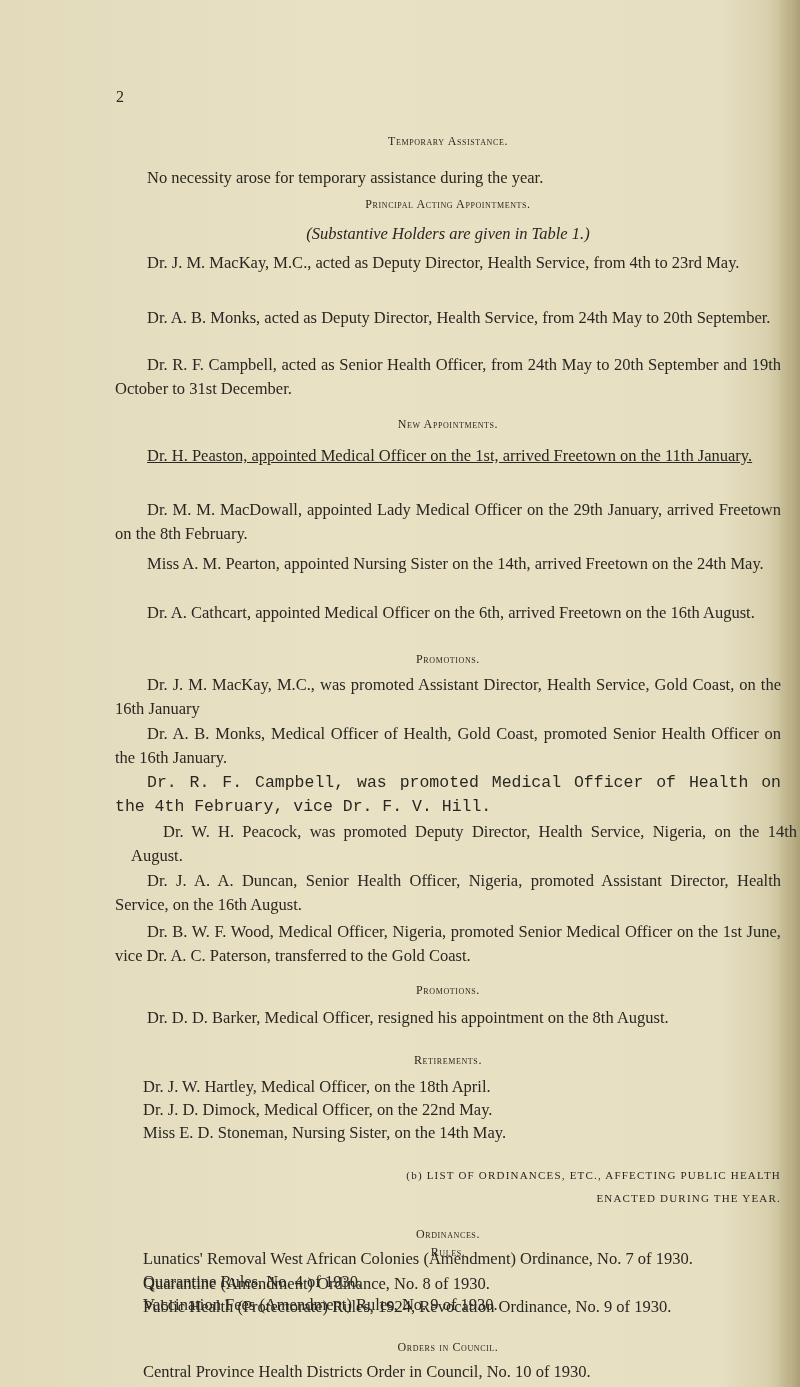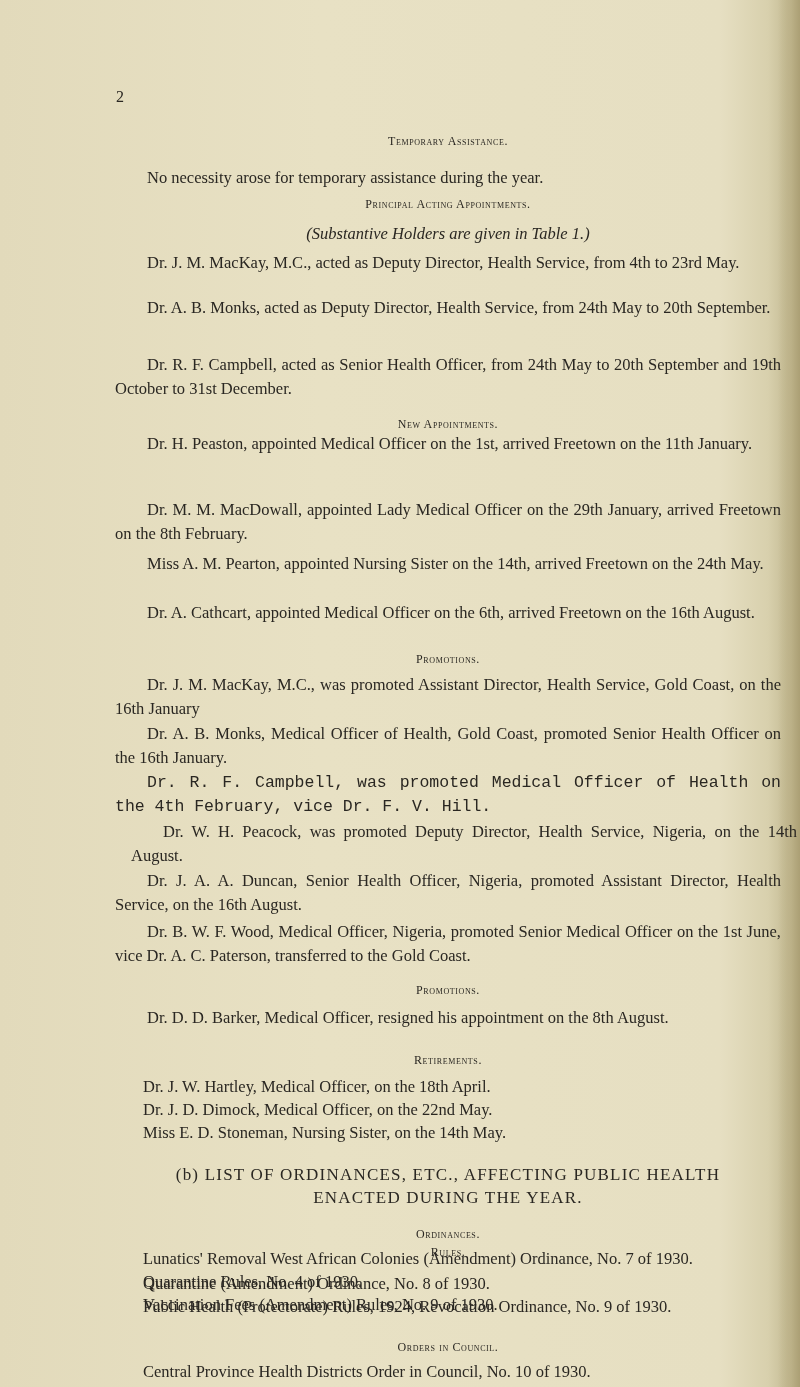--- a/index.html
+++ b/index.html
@@ -29,43 +29,43 @@
     }
     .sc {
       text-align: center; font-variant: small-caps; letter-spacing: 0.6px;
       font-size: 12px;
     }
     p { margin: 0; text-align: justify; }
     .indent { text-indent: 32px; }
     .listline { padding-left: 28px; text-align: left; white-space: nowrap; }
     .italic { font-style: italic; }
     .abs { position: absolute; left: 0; width: 100%; }
-    .big-h { text-align: center; letter-spacing: 1.2px; font-size: 17px; line-height: 24px; }
+    .big-h { text-align: right; letter-spacing: 1.2px; font-size: 11px; line-height: 24px; }
   </style>
 </head>
 <body>
 
 <div class="page">
   <div class="spine"></div>
 
   <div class="page-number">2</div>
 
   <div class="content">
 
     <div class="abs sc" style="top:9px;">Temporary Assistance.</div>
     <p class="abs indent" style="top:34px;margin-top:12px;">No necessity arose for temporary assistance during the year.</p>
 
     <div class="abs sc" style="top:72px;">Principal Acting Appointments.</div>
     <div class="abs italic" style="top:102px; text-align:center;">(Substantive Holders are given in Table 1.)</div>
     <p class="abs indent" style="top:131px;">Dr. J. M. MacKay, M.C., acted as Deputy Director, Health Service, from 4th to 23rd May.</p>
-    <p class="abs indent" style="top:176px;">Dr. A. B. Monks, acted as Deputy Director, Health Service, from 24th May to 20th September.</p>
+    <p class="abs indent" style="top:186px;">Dr. A. B. Monks, acted as Deputy Director, Health Service, from 24th May to 20th September.</p>
     <p class="abs indent" style="top:233px;">Dr. R. F. Campbell, acted as Senior Health Officer, from 24th May to 20th September and 19th October to 31st December.</p>
 
     <div class="abs sc" style="top:292px;">New Appointments.</div>
-    <p class="abs indent" style="top:312px;">Dr. H. Peaston, appointed Medical Officer on the 1st, arrived Freetown on the 11th January.</p>
+    <p class="abs indent" style="top:324px;text-decoration:underline;">Dr. H. Peaston, appointed Medical Officer on the 1st, arrived Freetown on the 11th January.</p>
     <p class="abs indent" style="top:378px;">Dr. M. M. MacDowall, appointed Lady Medical Officer on the 29th January, arrived Freetown on the 8th February.</p>
     <p class="abs indent" style="top:432px;">Miss A. M. Pearton, appointed Nursing Sister on the 14th, arrived Freetown on the 24th May.</p>
     <p class="abs indent" style="top:481px;">Dr. A. Cathcart, appointed Medical Officer on the 6th, arrived Freetown on the 16th August.</p>
 
     <div class="abs sc" style="top:527px;">Promotions.</div>
     <p class="abs indent" style="top:553px;">Dr. J. M. MacKay, M.C., was promoted Assistant Director, Health Service, Gold Coast, on the 16th January</p>
     <p class="abs indent" style="top:602px;">Dr. A. B. Monks, Medical Officer of Health, Gold Coast, promoted Senior Health Officer on the 16th January.</p>
     <p class="abs indent" style="top:651px;font-family:Liberation Mono, monospace;">Dr. R. F. Campbell, was promoted Medical Officer of Health on the 4th February, vice Dr. F. V. Hill.</p>
     <p class="abs indent" style="top:700px;margin-left:16px;">Dr. W. H. Peacock, was promoted Deputy Director, Health Service, Nigeria, on the 14th August.</p>
     <p class="abs indent" style="top:749px;">Dr. J. A. A. Duncan, Senior Health Officer, Nigeria, promoted Assistant Director, Health Service, on the 16th August.</p>

